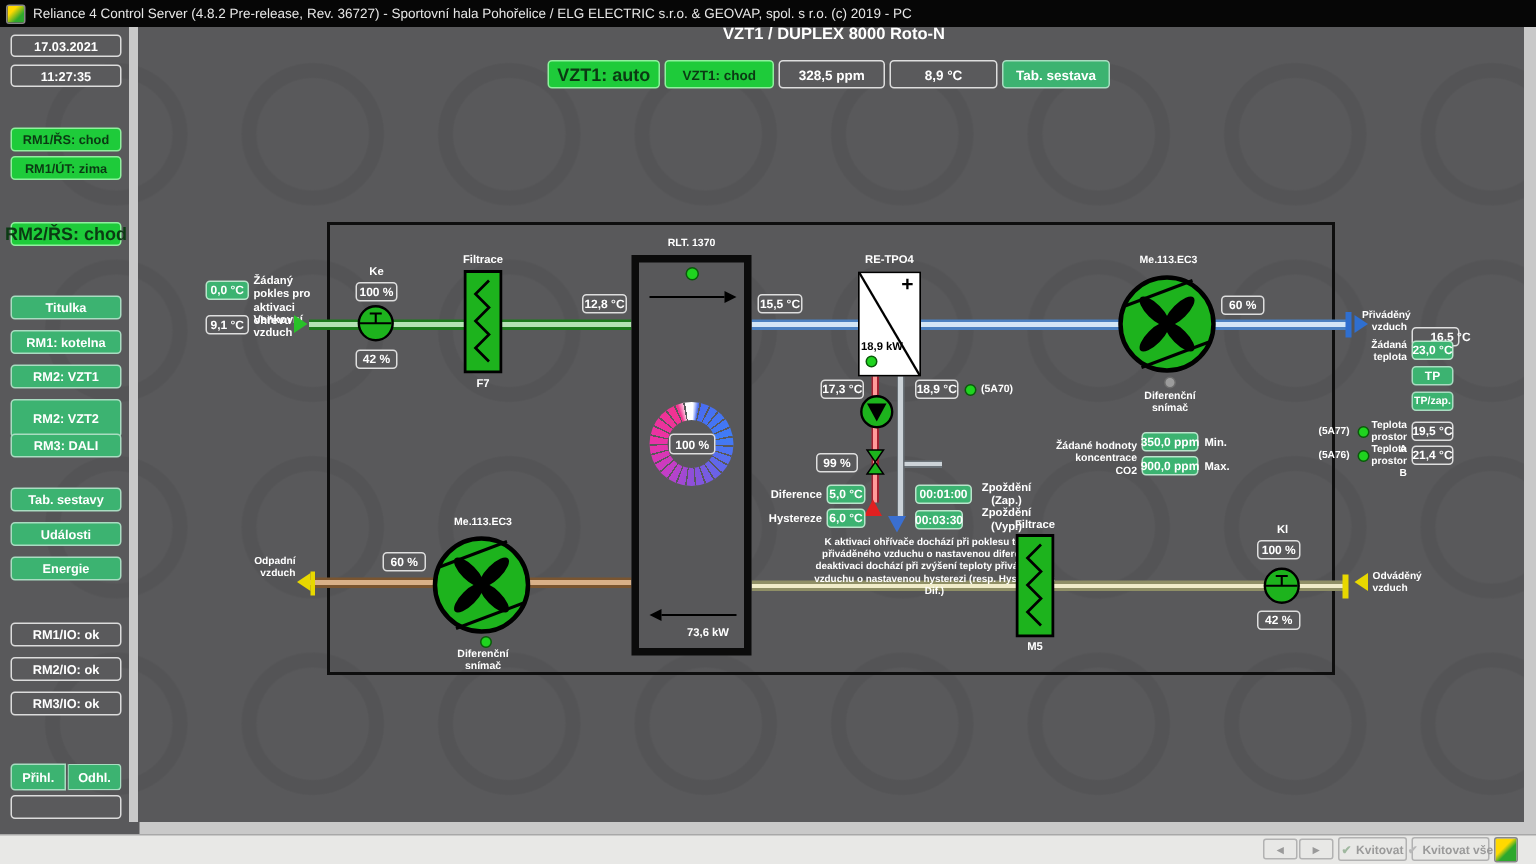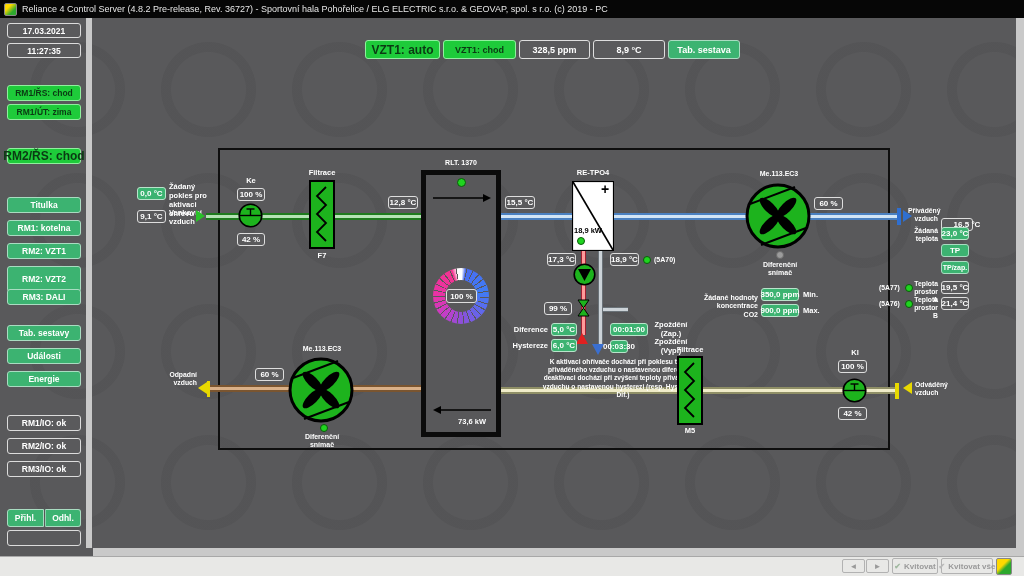--- a/index.html
+++ b/index.html
@@ -72,20 +72,21 @@
   <div class="gbtn" style="left:7px;top:415px;width:74px;height:16px;">RM1/IO: ok</div>
   <div class="gbtn" style="left:7px;top:438px;width:74px;height:16px;">RM2/IO: ok</div>
   <div class="gbtn" style="left:7px;top:461px;width:74px;height:16px;">RM3/IO: ok</div>
 
   <div class="nav" style="left:7px;top:509px;width:37px;height:18px;border-radius:3px 0 0 3px;">Přihl.</div>
   <div class="nav" style="left:45px;top:509px;width:36px;height:18px;border-radius:0 3px 3px 0;border-left:1px solid #8fcfae;">Odhl.</div>
   <div class="gbtn" style="left:7px;top:530px;width:74px;height:16px;"></div>
 
   <div class="strip" style="left:86px;top:18px;width:6px;height:530px;"></div>
 
+  <div class="lbl c" style="left:96px;top:17px;width:920px;font-size:11px;">VZT1 / DUPLEX 8000 Roto-N</div>
   <div class="btnb" style="left:365px;top:40px;width:75px;height:19px;font-size:12px;">VZT1: auto</div>
   <div class="btnb" style="left:443px;top:40px;width:73px;height:19px;font-size:9px;">VZT1: chod</div>
   <div class="disp" style="left:519px;top:40px;width:71px;height:19px;font-size:9px;">328,5 ppm</div>
   <div class="disp" style="left:593px;top:40px;width:72px;height:19px;font-size:9px;">8,9 °C</div>
   <div class="nav" style="left:668px;top:40px;width:72px;height:19px;font-size:9px;">Tab. sestava</div>
 
   <div class="schembox" style="left:218px;top:148px;width:668px;height:298px;"></div>
 
   <div class="pipe" style="left:206px;top:213px;width:215px;height:7px;background:linear-gradient(to bottom,#1e7a1e 0 2px,#b5e3b5 2px 5px,#1e7a1e 5px 7px);"></div>
   <div class="pipe" style="left:501px;top:213px;width:397px;height:7px;background:linear-gradient(to bottom,#4a80c0 0 2px,#d2e5f6 2px 5px,#4a80c0 5px 7px);"></div>
@@ -165,21 +166,21 @@
   <div class="disp" style="left:610px;top:253px;width:29px;height:13px;">18,9 °C</div>
   <div class="dot g" style="left:643px;top:256px;width:8px;height:8px;"></div>
   <div class="lbl" style="left:654px;top:256px;width:30px;font-size:7px;">(5A70)</div>
 
   <div class="lbl r" style="left:511px;top:326px;width:37px;">Diference</div>
   <div class="disp gn" style="left:551px;top:323px;width:26px;height:13px;">5,0 °C</div>
   <div class="lbl r" style="left:511px;top:342px;width:37px;">Hystereze</div>
   <div class="disp gn" style="left:551px;top:339px;width:26px;height:13px;">6,0 °C</div>
   <div class="disp gn" style="left:610px;top:323px;width:38px;height:13px;">00:01:00</div>
   <div class="lbl c" style="left:650px;top:321px;width:42px;">Zpoždění (Zap.)</div>
-  <div class="disp gn" style="left:610px;top:340px;width:18px;height:13px;">00:03:30</div>
+  <div class="disp gn" style="left:610px;top:340px;width:32px;height:13px;">00:03:30</div>
   <div class="lbl c" style="left:650px;top:338px;width:42px;">Zpoždění (Vyp.)</div>
   <div class="note" style="left:536px;top:358px;width:174px;">K aktivaci ohřívače dochází při poklesu teploty přiváděného vzduchu o nastavenou diferenci. K deaktivaci dochází při zvýšení teploty přiváděného vzduchu o nastavenou hysterezi (resp. Hyst. minus Dif.)</div>
 
   <div class="lbl r" style="left:703px;top:294px;width:55px;font-size:7px;">Žádané hodnoty koncentrace CO2</div>
   <div class="disp gn" style="left:761px;top:288px;width:38px;height:13px;">350,0 ppm</div>
   <div class="lbl" style="left:803px;top:291px;width:20px;">Min.</div>
   <div class="disp gn" style="left:761px;top:304px;width:38px;height:13px;">900,0 ppm</div>
   <div class="lbl" style="left:803px;top:307px;width:20px;">Max.</div>
 
   <div class="lbl c" style="left:753px;top:170px;width:52px;font-size:7px;">Me.113.EC3</div>

